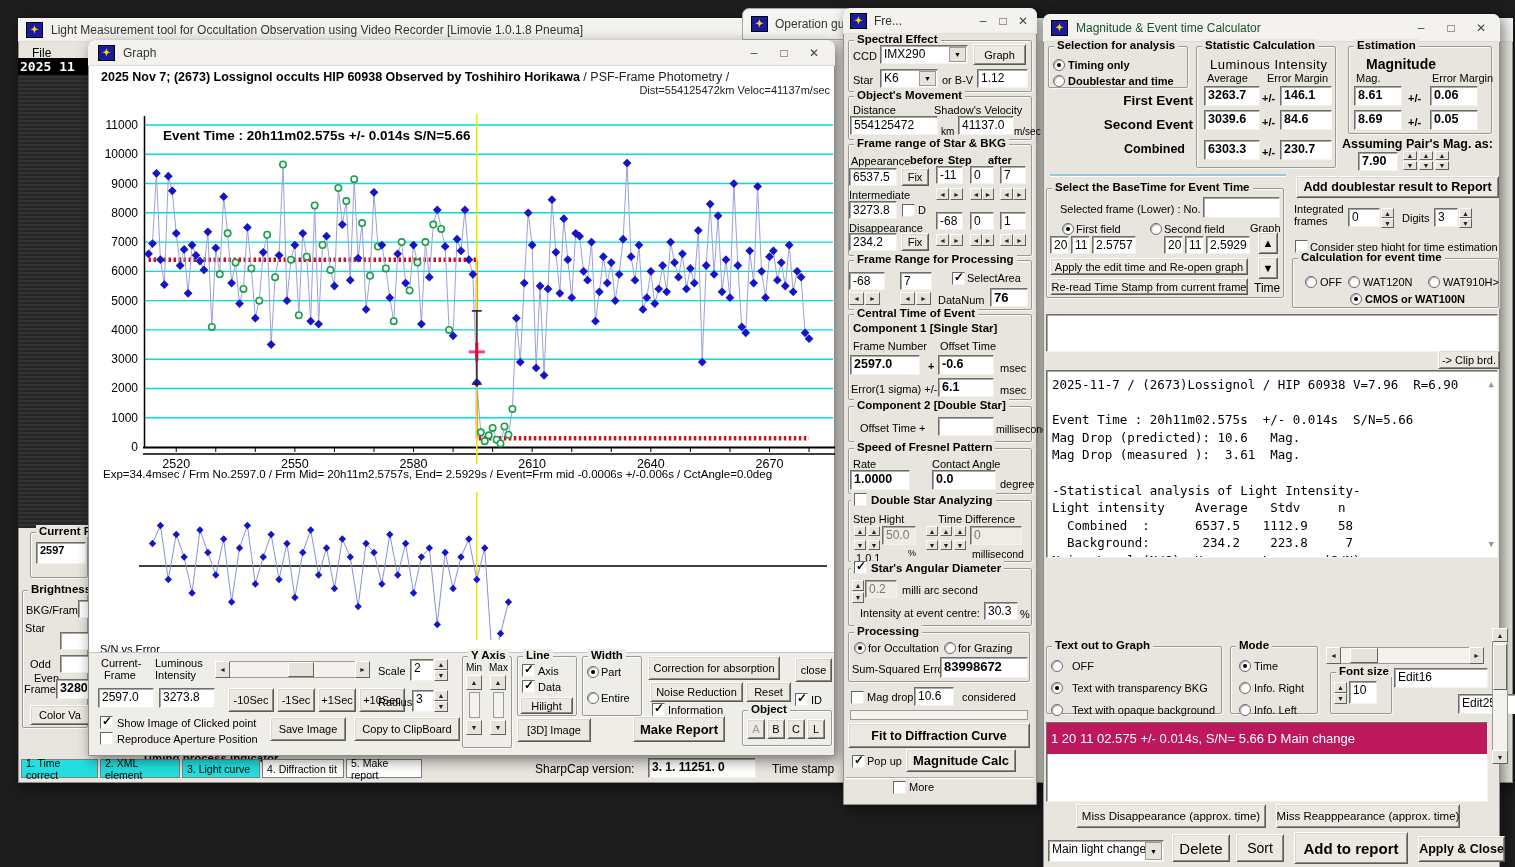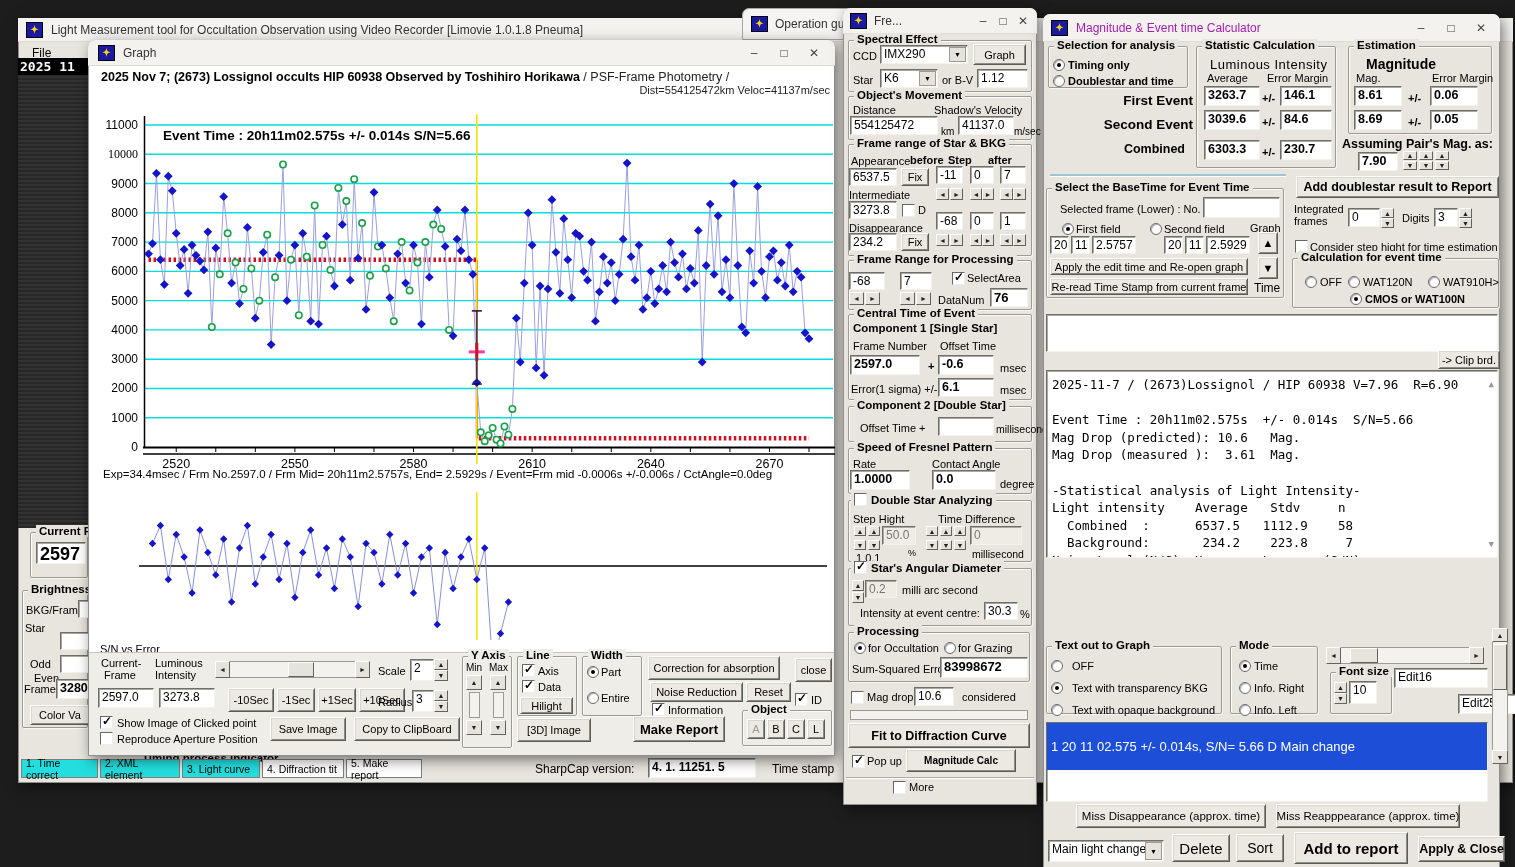--- a/index.html
+++ b/index.html
@@ -43,21 +43,21 @@
   <div class="lb" style="left:32px;top:46px;font-size:12px">File</div>
   <div class="lb" style="left:120px;top:46px;font-size:12px">Edit</div>
 
   <div class="w" style="left:18px;top:58px;width:70px;height:470px;background:#2c2c2c;background-image:repeating-linear-gradient(0deg,#272727 0 2px,#323232 2px 4px)">
     <div style="background:#000;color:#fff;font-weight:bold;font-size:13px;padding:1px 2px;font-family:'DejaVu Sans Mono',monospace">2025 11</div>
   </div>
 
   <div class="grp" style="left:30px;top:532px;width:58px;height:46px">
     <span class="glab">Current Fre</span>
   </div>
-  <div class="fld b" style="left:36px;top:542px;width:50px;height:22px;font-size:18px">2597</div>
+  <div class="fld b" style="left:36px;top:542px;width:50px;height:22px;font-size:11px">2597</div>
 
   <div class="grp" style="left:22px;top:590px;width:66px;height:138px">
     <span class="glab">Brightness</span>
   </div>
   <div class="lb" style="left:26px;top:604px">BKG/Frame</div>
   <div class="fld" style="left:78px;top:600px;width:12px;height:18px"></div>
   <div class="lb" style="left:25px;top:622px">Star</div>
   <div class="lb" style="left:34px;top:672px">Even</div>
   <div class="fld" style="left:60px;top:632px;width:30px;height:18px"></div>
   <div class="lb" style="left:30px;top:658px">Odd</div>
@@ -68,21 +68,21 @@
 
   <div class="lb b" style="left:142px;top:752px;font-size:11.5px">Timing process indicator</div>
 
   <div class="tab cy" style="left:21px;top:759px;width:77px">1. Time correct</div>
   <div class="tab cy" style="left:100px;top:759px;width:80px">2. XML element</div>
   <div class="tab cy" style="left:182px;top:759px;width:78px">3. Light curve</div>
   <div class="tab" style="left:262px;top:759px;width:82px">4. Diffraction tit</div>
   <div class="tab" style="left:346px;top:759px;width:76px">5. Make report</div>
 
   <div class="lb" style="left:535px;top:762px;font-size:12px">SharpCap version:</div>
-  <div class="fld b" style="left:648px;top:758px;width:108px;height:20px;font-size:12px">4. 1. 11251. 5</div>
+  <div class="fld b" style="left:648px;top:758px;width:108px;height:20px;font-size:12px">3. 1. 11251. 0</div>
   <div class="lb" style="left:772px;top:762px;font-size:12px">Time stamp</div>
 </div>
 
 <div class="ly" style="z-index:2">
   <div class="w" style="left:742px;top:8px;width:106px;height:32px;background:#f5f4f1;border:1px solid #a8a8a8;border-radius:7px 0 0 0;display:flex;align-items:center;overflow:hidden">
     <span class="appico" style="margin-left:8px">✦</span>
     <span style="margin-left:7px;font-size:12px;color:#333;white-space:nowrap">Operation gu</span>
   </div>
 </div>
 
@@ -457,21 +457,21 @@
 <div class="ylab" style="left: 96px; top: 440px;">0</div>
     <div class="ylab" style="left: 96px; top: 410.727px;">1000</div>
     <div class="ylab" style="left: 96px; top: 381.454px;">2000</div>
     <div class="ylab" style="left: 96px; top: 352.181px;">3000</div>
     <div class="ylab" style="left: 96px; top: 322.908px;">4000</div>
     <div class="ylab" style="left: 96px; top: 293.635px;">5000</div>
     <div class="ylab" style="left: 96px; top: 264.362px;">6000</div>
     <div class="ylab" style="left: 96px; top: 235.089px;">7000</div>
     <div class="ylab" style="left: 96px; top: 205.816px;">8000</div>
     <div class="ylab" style="left: 96px; top: 176.543px;">9000</div>
-    <div class="ylab" style="left: 96px; top: 147.27px; font-family: Liberation Serif, serif;">10000</div>
+    <div class="ylab" style="left: 96px; top: 147.27px;">10000</div>
     <div class="ylab" style="left: 96px; top: 117.997px;">11000</div>
   </div>
 
 <div class="ly" style="z-index:4">
   <div class="w win" style="left:843px;top:8px;width:194px;height:797px"></div>
   <div class="w tbar" style="left:843px;top:8px;width:194px;height:26px">
     <span class="appico" style="margin-left:7px">✦</span>
     <span style="margin-left:7px">Fre...</span>
     <span style="flex:1"></span>
     <span class="wbt" style="width:20px">–</span>
@@ -621,31 +621,31 @@
   <div class="lb" style="left:852px;top:663px">Sum-Squared Error</div>
   <div class="fld b" style="left:940px;top:657px;width:88px;height:21px;font-size:13px">83998672</div>
   <div class="chk" style="left:851px;top:691px"></div>
   <div class="lb" style="left:867px;top:691px">Mag drop</div>
   <div class="fld" style="left:914px;top:687px;width:40px;height:19px">10.6</div>
   <div class="lb" style="left:962px;top:691px">considered</div>
   <div class="trk" style="left:850px;top:710px;width:178px;height:10px"></div>
   <div class="btn b" style="left:848px;top:723px;width:182px;height:25px;font-size:12.5px">Fit to Diffraction Curve</div>
   <div class="chk on" style="left:852px;top:755px"></div>
   <div class="lb" style="left:867px;top:755px">Pop up</div>
-  <div class="btn b" style="left:906px;top:749px;width:110px;height:23px;font-size:10px">Magnitude Calc</div>
+  <div class="btn b" style="left:906px;top:749px;width:110px;height:23px;font-size:13px">Magnitude Calc</div>
   <div class="w" style="left:846px;top:777px;width:188px;height:1px;background:#aaa;box-shadow:0 1px 0 #fff"></div>
   <div class="chk" style="left:893px;top:781px"></div>
   <div class="lb" style="left:909px;top:781px">More</div>
 </div>
 
 <div class="ly" style="z-index:5">
   <div class="w win" style="left:1043px;top:14px;width:457px;height:856px"></div>
   <div class="w tbar" style="left:1043px;top:14px;width:457px;height:28px">
     <span class="appico" style="margin-left:8px">✦</span>
-    <span style="margin-left:8px;color:#a21caf">Magnitude &amp; Event time Calculator</span>
+    <span style="margin-left:8px;color:#14532d">Magnitude &amp; Event time Calculator</span>
     <span style="flex:1"></span>
     <span class="wbt">–</span>
     <span class="wbt">□</span>
     <span class="wbt" style="margin-right:4px">✕</span>
   </div>
 
   <div class="grp" style="left:1048px;top:46px;width:140px;height:42px">
       <span class="glab">Selection for analysis</span>
     </div>
   <div class="rad on" style="left:1053px;top:59px"></div>
@@ -797,21 +797,21 @@
   <div class="fld" style="left:1349px;top:681px;width:28px;height:23px">10</div>
   <div class="fld" style="left:1394px;top:668px;width:94px;height:20px">Edit16</div>
   <div class="fld" style="left:1458px;top:694px;width:94px;height:20px">Edit25</div>
 
   <div class="trk" style="left:1492px;top:628px;width:16px;height:136px"></div>
   <div class="sp" style="left:1492px;top:628px;width:16px;height:14px">▲</div>
   <div class="thumb" style="left:1493px;top:644px;width:14px;height:46px"></div>
   <div class="sp" style="left:1492px;top:750px;width:16px;height:14px">▼</div>
 
   <div class="fld" style="left:1046px;top:722px;width:442px;height:80px;padding:0">
-    <div style="background:#1d4ed8;color:#fff;font-size:13px;padding:16px 4px;white-space:nowrap">1  20 11 02.575 +/- 0.014s,  S/N= 5.66 D   Main change</div>
+    <div style="background:#be185d;color:#fff;font-size:13px;padding:8px 4px;white-space:nowrap">1  20 11 02.575 +/- 0.014s,  S/N= 5.66 D   Main change</div>
   </div>
 
   <div class="btn" style="left:1076px;top:804px;width:190px;height:24px;font-size:11.5px">Miss Disappearance  (approx. time)</div>
   <div class="btn" style="left:1276px;top:804px;width:184px;height:24px;font-size:11.5px">Miss  Reapppearance (approx. time)</div>
 
   <div class="fld" style="left:1048px;top:840px;width:116px;height:22px;font-size:12px"><span>Main light change</span><span class="dd">▼</span></div>
   <div class="btn" style="left:1172px;top:834px;width:58px;height:28px;font-size:15px">Delete</div>
   <div class="btn" style="left:1236px;top:834px;width:48px;height:28px;font-size:14px">Sort</div>
   <div class="btn b" style="left:1294px;top:832px;width:114px;height:32px;font-size:15px">Add to report</div>
   <div class="btn b" style="left:1418px;top:836px;width:87px;height:26px;font-size:12.5px">Apply &amp; Close</div>

